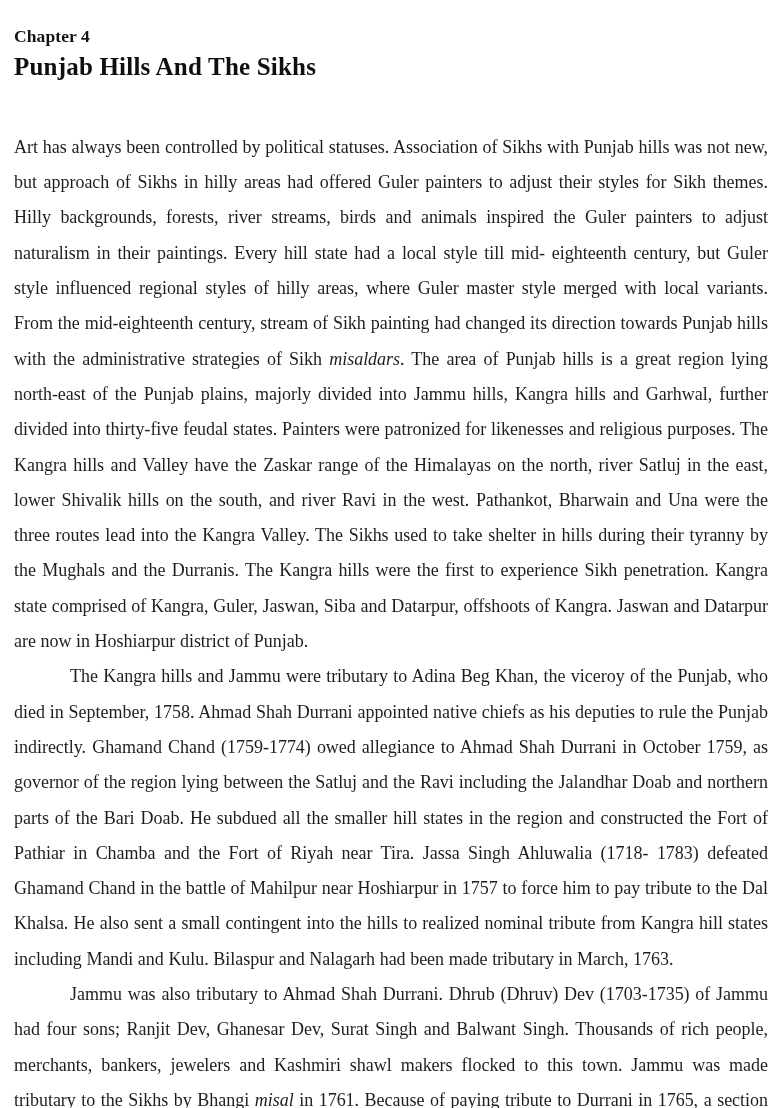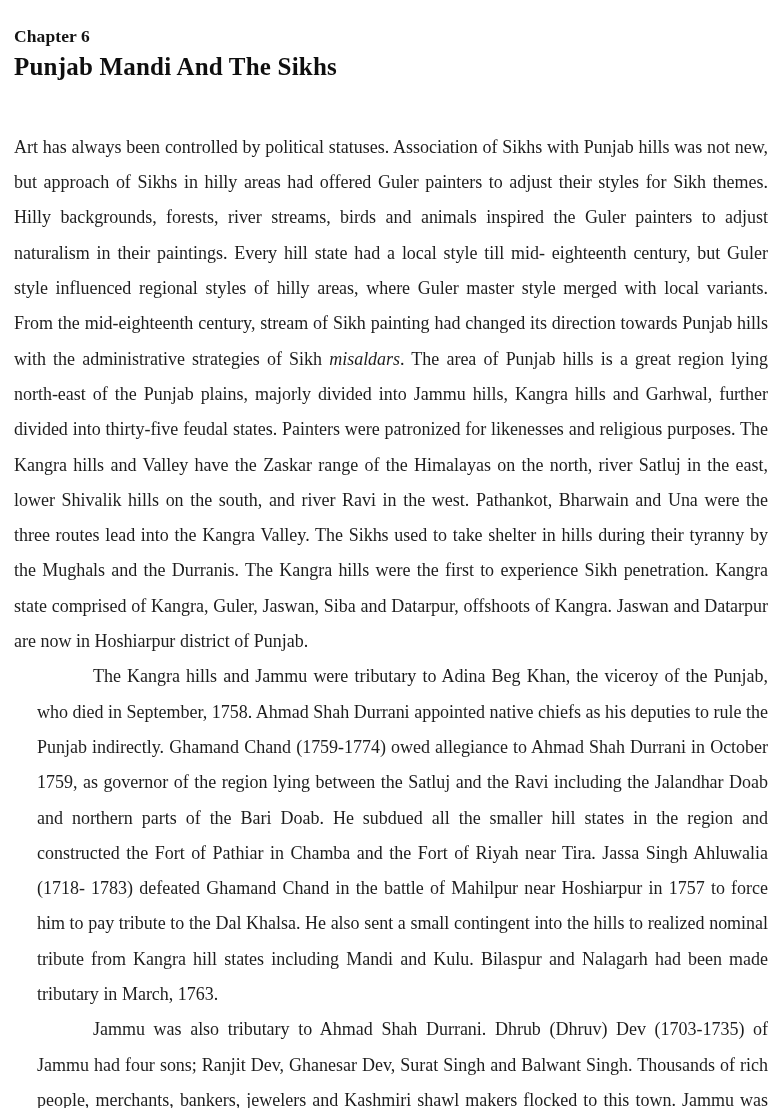--- a/index.html
+++ b/index.html
@@ -61,41 +61,40 @@
     line-height: 35.3px;
     text-align: justify;
     text-justify: inter-word;
     color: #161616;
     letter-spacing: -0.02px;
     word-spacing: 0.1px;
   }
 
   p.para.indented {
     text-indent: 56px;
-    margin-left: 23px;
   }
 
   p.para em {
     font-style: italic;
   }
 
   
   .content {
     opacity: 0.97;
   }
 </style>
 </head>
 <body>
 
 <div class="page">
   <div class="content">
 
-    <div class="chapter-label">Chapter 6</div>
+    <div class="chapter-label">Chapter 4</div>
 
-    <h1 class="chapter-title">Punjab Mandi And The Sikhs</h1>
+    <h1 class="chapter-title">Punjab Hills And The Sikhs</h1>
 
     <div class="body-block">
       <div id="paragraph-host">
           <p class="para">Art has always been controlled by political statuses. Association of Sikhs with Punjab hills was not new, but approach of Sikhs in hilly areas had offered Guler painters to adjust their styles for Sikh themes. Hilly backgrounds, forests, river streams, birds and animals inspired the Guler painters to adjust naturalism in their paintings. Every hill state had a local style till mid- eighteenth century, but Guler style influenced regional styles of hilly areas, where Guler master style merged with local variants. From the mid-eighteenth century, stream of Sikh painting had changed its direction towards Punjab hills with the administrative strategies of Sikh <em>misaldars</em>. The area of Punjab hills is a great region lying north-east of the Punjab plains, majorly divided into Jammu hills, Kangra hills and Garhwal, further divided into thirty-five feudal states. Painters were patronized for likenesses and religious purposes. The Kangra hills and Valley have the Zaskar range of the Himalayas on the north, river Satluj in the east, lower Shivalik hills on the south, and river Ravi in the west. Pathankot, Bharwain and Una were the three routes lead into the Kangra Valley. The Sikhs used to take shelter in hills during their tyranny by the Mughals and the Durranis. The Kangra hills were the first to experience Sikh penetration. Kangra state comprised of Kangra, Guler, Jaswan, Siba and Datarpur, offshoots of Kangra. Jaswan and Datarpur are now in Hoshiarpur district of Punjab.</p>
           <p class="para indented">The Kangra hills and Jammu were tributary to Adina Beg Khan, the viceroy of the Punjab, who died in September, 1758. Ahmad Shah Durrani appointed native chiefs as his deputies to rule the Punjab indirectly. Ghamand Chand (1759-1774) owed allegiance to Ahmad Shah Durrani in October 1759, as governor of the region lying between the Satluj and the Ravi including the Jalandhar Doab and northern parts of the Bari Doab. He subdued all the smaller hill states in the region and constructed the Fort of Pathiar in Chamba and the Fort of Riyah near Tira. Jassa Singh Ahluwalia (1718- 1783) defeated Ghamand Chand in the battle of Mahilpur near Hoshiarpur in 1757 to force him to pay tribute to the Dal Khalsa. He also sent a small contingent into the hills to realized nominal tribute from Kangra hill states including Mandi and Kulu. Bilaspur and Nalagarh had been made tributary in March, 1763.</p>
           <p class="para indented">Jammu was also tributary to Ahmad Shah Durrani. Dhrub (Dhruv) Dev (1703-1735) of Jammu had four sons; Ranjit Dev, Ghanesar Dev, Surat Singh and Balwant Singh. Thousands of rich people, merchants, bankers, jewelers and Kashmiri shawl makers flocked to this town. Jammu was made tributary to the Sikhs by Bhangi <em>misal</em> in 1761. Because of paying tribute to Durrani in 1765, a section of the Dal Khalsa under Jassa Singh Ahluwalia too marched upon Jammu against Ranjit Dev. A huge amount was realized from Ranjit Dev by way of fine and he was made tributary to the Dal Khalsa. The Rajas of Nalagarh, Bilaspur, Kangra hills and Jammu touched the knees of Jassa Singh Ahluwalia. Jai Singh Kanheya had extended his territory up to Parol lying in the southern parts of Jammu in 1765 in collaboration with Jassa Singh Ramgarhia and both shared</p>
         </div>
     </div>
 
   </div>

